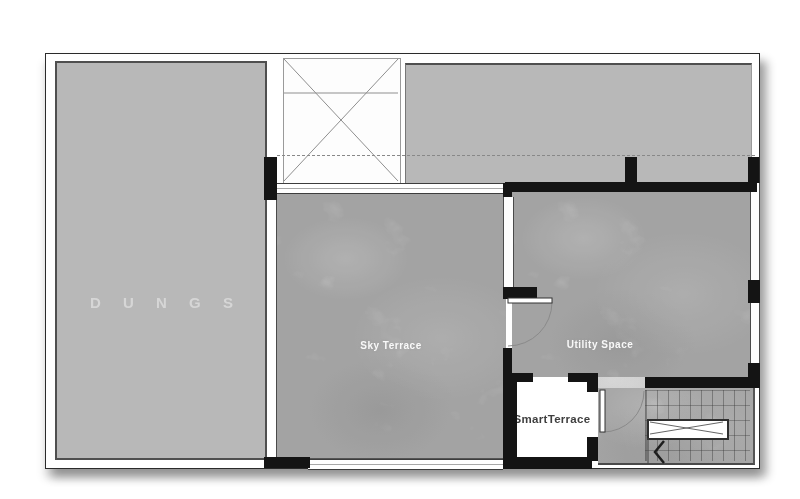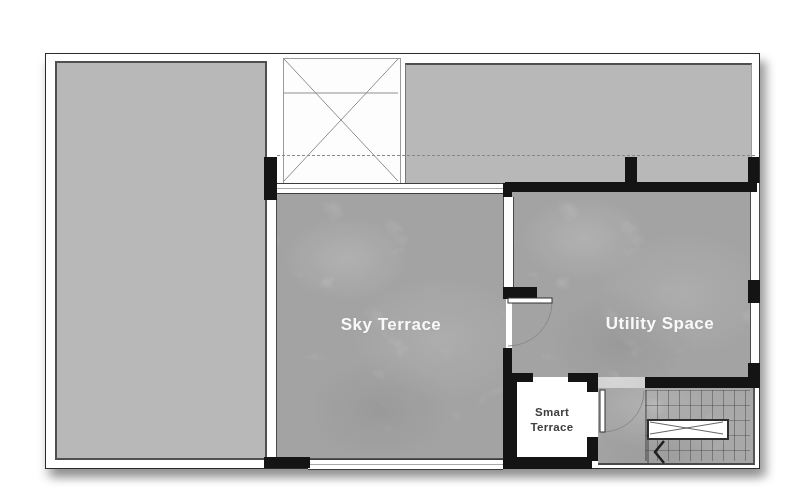--- a/index.html
+++ b/index.html
@@ -53,29 +53,29 @@
   
   .glazing{
     background:
       linear-gradient(to bottom, transparent 44%, #a8a8a8 44%, #a8a8a8 58%, transparent 58%),#fff;
     border-top:1.5px solid #3d3d3d;border-bottom:1.5px solid #3d3d3d;z-index:3;
   }
   #glaze-top{left:276px;top:183px;width:229px;height:9px;}
   #glaze-bottom{left:308px;top:459px;width:195px;height:9px;}
   
   #elevator-cab{left:517px;top:382px;width:70px;height:75px;background:#fff;z-index:3;
-    display:flex;flex-direction:column;align-items:center;justify-content:center;}
+    display:flex;align-items:center;justify-content:center;}
   #elevator-cab .elv-line{font-size:11.5px;font-weight:600;color:#3f3f3f;line-height:1.25;letter-spacing:.3px;}
   
   .room-label{
-    color:rgba(255,255,255,.93);font-size:17px;font-weight:700;letter-spacing:.5px;
-    transform:translate(-50%,-50%);white-space:nowrap;z-index:6;text-shadow:0 0 2px rgba(160,160,160,.5);
+    color:rgba(255,255,255,.93);font-size:10px;font-weight:700;letter-spacing:.5px;
+    transform:translate(-50%,-50%);white-space:nowrap;z-index:6;text-shadow:0 0 2px rgba(160,160,160,.5);margin-top:20px;
   }
   #label-terrace{left:391px;top:325px;}
-  #label-utility{left:660px;top:324px;text-align:right;}
+  #label-utility{left:600px;top:324px;text-align:right;}
   #watermark{
     left:166px;top:302px;transform:translate(-50%,-50%);color:rgba(255,255,255,.42);
     font-size:15px;font-weight:700;letter-spacing:9px;white-space:nowrap;z-index:2;
   }
   
   #linework{left:0;top:0;width:800px;height:499px;z-index:5;pointer-events:none;}
 </style>
 </head>
 <body>
 
@@ -162,20 +162,21 @@
     </g>
 
     <g fill="none">
       <line x1="648" y1="438" x2="648" y2="464" stroke="#444" stroke-width="1"></line>
       <path d="M664,441 L655,452 L664,463" stroke="#1e1e1e" stroke-width="2.5"></path>
     </g>
   </svg>
 
   <div id="label-terrace" class="abs room-label">Sky Terrace</div>
   <div id="label-utility" class="abs room-label">Utility Space</div>
+  <div id="watermark" class="abs">D U N G S</div>
 
   <svg width="0" height="0" style="position:absolute" aria-hidden="true">
     <defs>
       <filter id="concrete" x="0" y="0" width="100%" height="100%">
         <feTurbulence type="fractalNoise" baseFrequency="0.022 0.028" numOctaves="4" seed="11" result="n"></feTurbulence>
         <feColorMatrix in="n" type="matrix" values="0 0 0 0 0   0 0 0 0 0   0 0 0 0 0   0.85 0.85 0.85 0 0"></feColorMatrix>
         <feComposite operator="in" in2="SourceGraphic"></feComposite>
       </filter>
     </defs>
   </svg>

